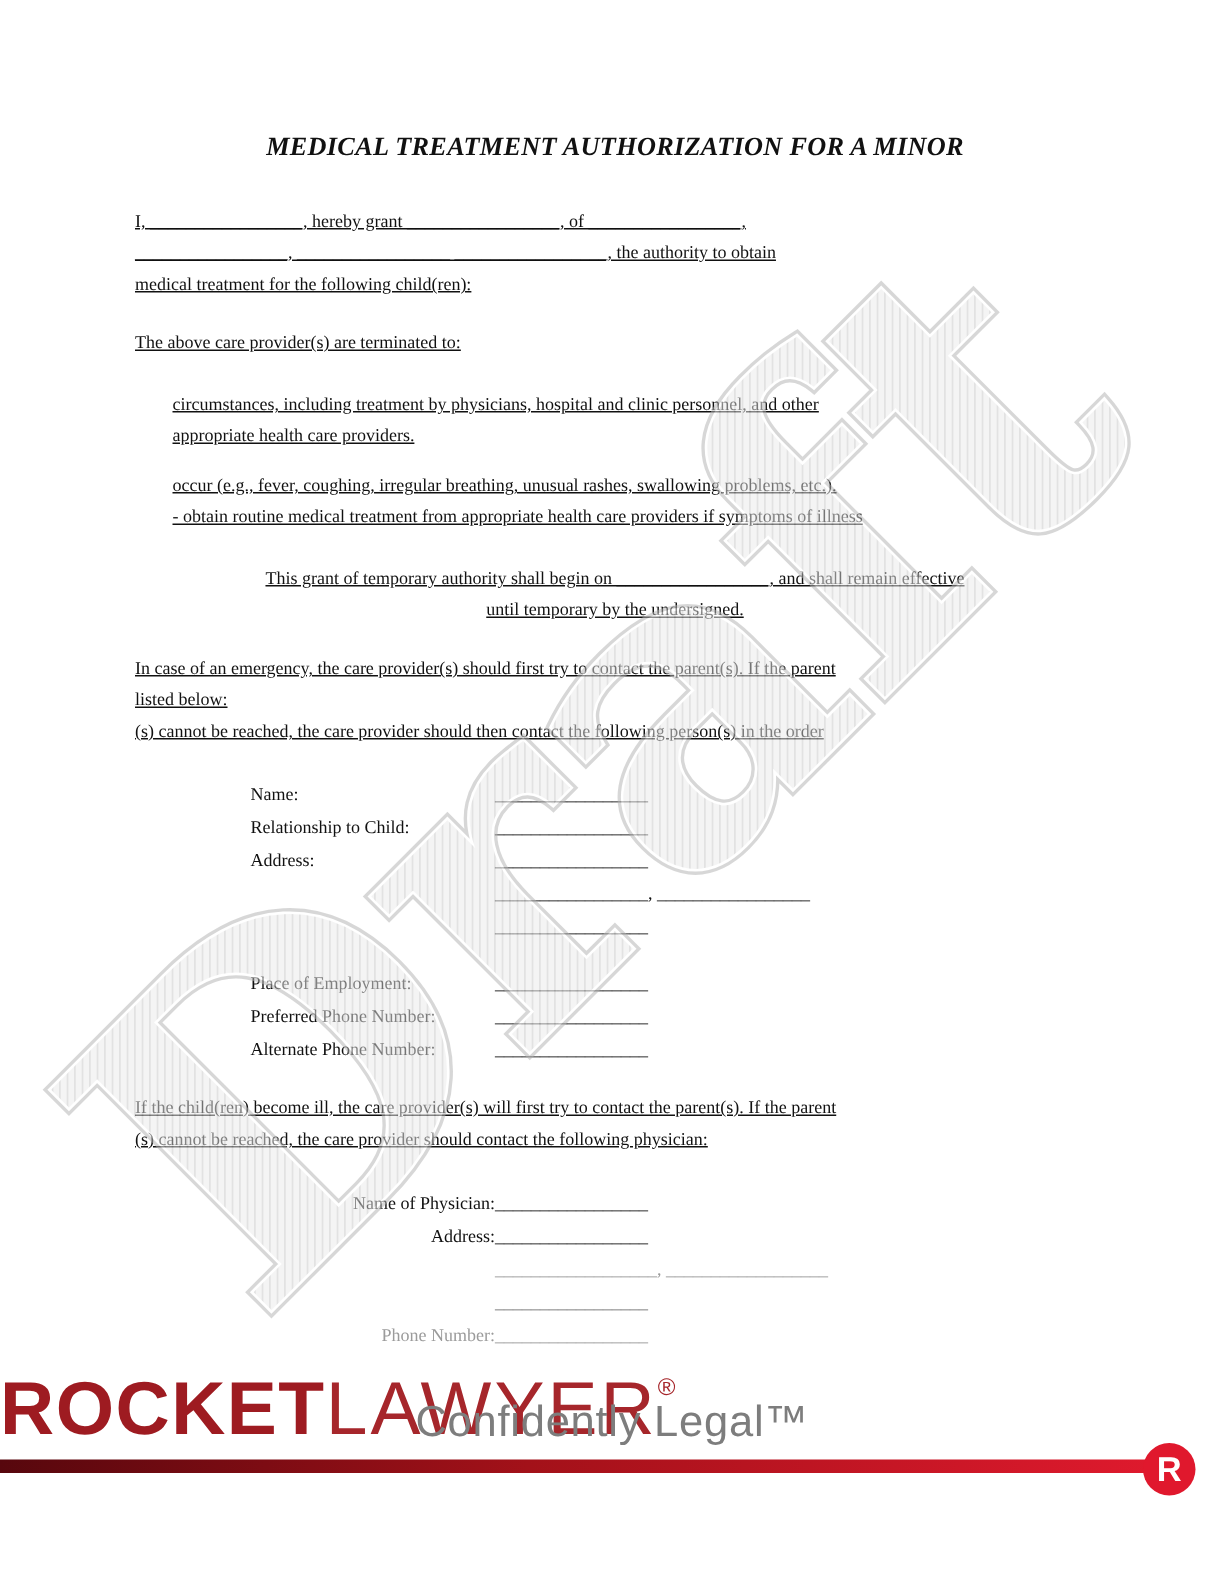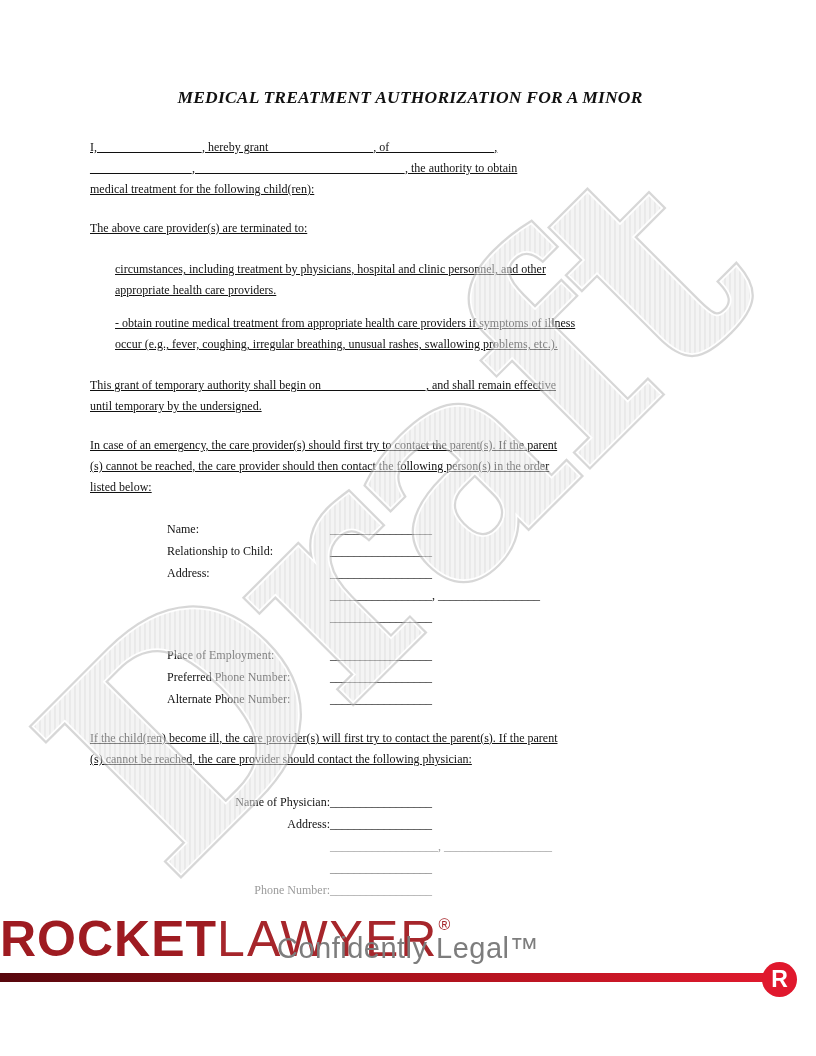--- a/index.html
+++ b/index.html
@@ -26,21 +26,21 @@
     font-weight: bold; font-style: italic;
     text-align: center;
     letter-spacing: 0.2px;
   }
   .para { margin: 0; font-size: 12px; line-height: 21px; text-decoration: underline; }
   .line { display: block; white-space: nowrap; }
   .p-intro      { margin-top: 29px; }
   .p-authorized { margin-top: 18px; }
   .p-bullet1    { margin-top: 20px; margin-left: 25px; }
   .p-bullet2    { margin-top: 12px; margin-left: 25px; }
-  .p-grant      { margin-top: 20px; }
+  .p-grant      { margin-top: 20px; text-align: center; }
   .p-emergency  { margin-top: 18px; }
   .p-illness    { margin-top: 18px; }
   .fields { margin: 0; font-size: 12px; }
   .f-contact    { margin-top: 20px; }
   .f-employment { margin-top: 16px; }
   .f-physician  { margin-top: 21px; text-align: right; }
   .frow { display: flex; height: 22px; line-height: 22px; white-space: nowrap; }
   .flabel { width: 163px; margin-left: 77px; flex: none; }
   .fvalue { flex: none; }
   .muted { color: #9b9b9b; }
@@ -113,33 +113,33 @@
     <p class="para p-authorized">
       <span class="line">The above care provider(s) are terminated to:</span>
     </p>
 
     <p class="para p-bullet1">
       <span class="line">circumstances, including treatment by physicians, hospital and clinic personnel, and other</span>
       <span class="line">appropriate health care providers.</span>
     </p>
 
     <p class="para p-bullet2">
+      <span class="line">occur (e.g., fever, coughing, irregular breathing, unusual rashes, swallowing problems, etc.).</span>
       <span class="line">- obtain routine medical treatment from appropriate health care providers if symptoms of illness</span>
-      <span class="line">occur (e.g., fever, coughing, irregular breathing, unusual rashes, swallowing problems, etc.).</span>
     </p>
 
     <p class="para p-grant">
       <span class="line">This grant of temporary authority shall begin on _________________, and shall remain effective</span>
       <span class="line">until temporary by the undersigned.</span>
     </p>
 
     <p class="para p-emergency">
       <span class="line">In case of an emergency, the care provider(s) should first try to contact the parent(s). If the parent</span>
+      <span class="line">listed below:</span>
       <span class="line">(s) cannot be reached, the care provider should then contact the following person(s) in the order</span>
-      <span class="line">listed below:</span>
     </p>
 
     <div class="fields f-contact">
       <div class="frow">
         <span class="flabel">Name:</span>
         <span class="fvalue">_________________</span>
       </div>
       <div class="frow">
         <span class="flabel">Relationship to Child:</span>
         <span class="fvalue">_________________</span>

